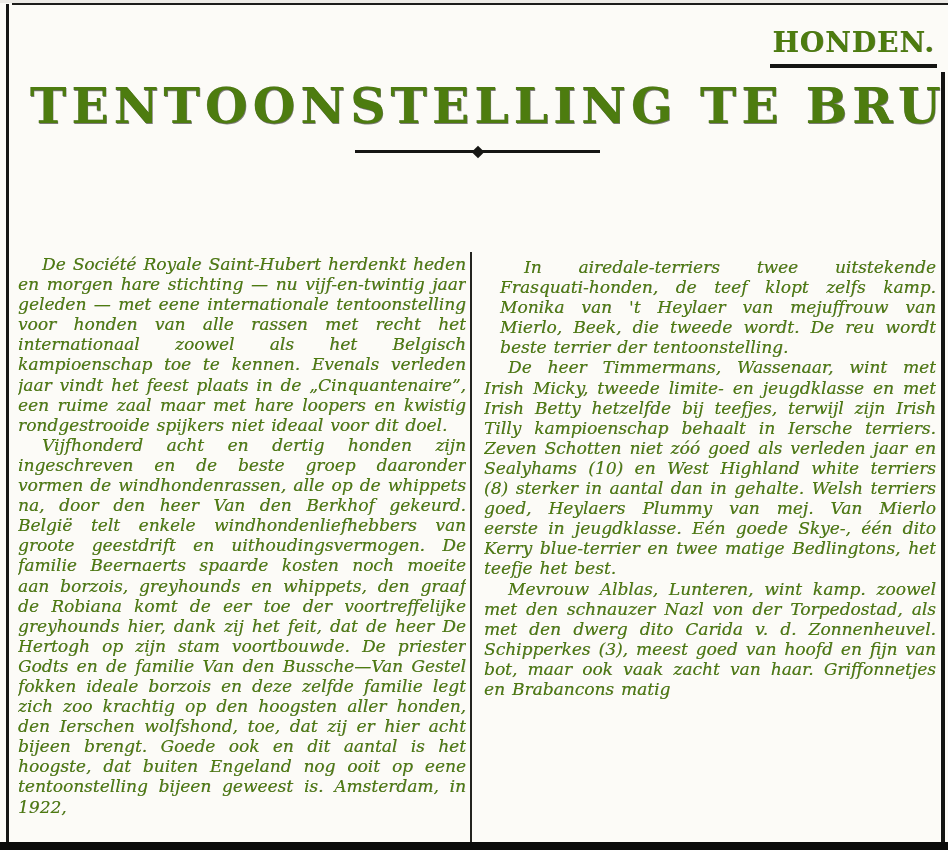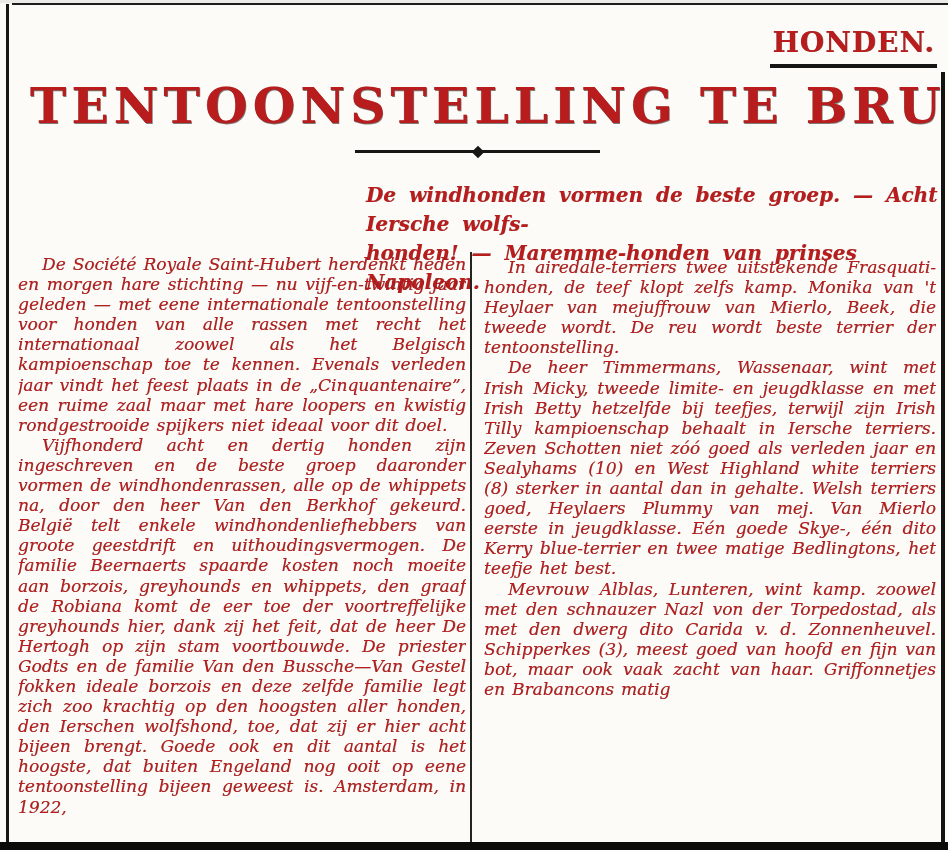--- a/index.html
+++ b/index.html
@@ -7,21 +7,21 @@
     padding: 0;
     background: #e8e8e6;
   }
   .page {
     position: relative;
     width: 948px;
     height: 850px;
     background: #fcfbf7;
     overflow: hidden;
     font-family: "DejaVu Serif", "Liberation Serif", serif;
-    color: #b91c1c;
+    color: #4d7c0f;
   }
   
   .scan-edge-top {
     position: absolute; top: 0; left: 0; right: 0; height: 3px;
     background: #eceae6;
   }
   .top-rule {
     position: absolute; top: 3px; left: 12px; right: 0; height: 2px;
     background: #1c1c1a;
   }
@@ -82,45 +82,41 @@
     font-size: 17px; line-height: 20.1px;
     text-align: justify;
     overflow: hidden;
     text-shadow: 0.35px 0.35px 0 rgba(25,25,22,0.45);
     word-spacing: 1.5px;
   }
   .column-left  { top: 254px; left: 18px;  width: 448px; height: 588px; }
   .column-right { top: 252px; left: 484px; width: 452px; height: 591px; }
   .column p { margin: 0; }
   .column p.indent { text-indent: 24px; font-style: italic; }
-  .column p.gap-sm { margin-top: 5px; }
+  .column p.gap-sm { margin-top: 5px; margin-left: 16px; }
   .column p.gap-md { margin-top: 0; }
 </style>
 </head>
 <body>
 
 <div class="page">
 
   <div class="scan-edge-top"></div>
   <div class="top-rule"></div>
   <div class="left-rule"></div>
   <div class="right-rule"></div>
 
   <div class="section-label">HONDEN.</div>
 
   <h1 class="headline" style="margin:0; font-weight:bold;">TENTOONSTELLING TE BRUSSEL</h1>
 
   <div class="headline-divider">
     <span class="diamond"></span>
   </div>
 
-  <div class="subtitle">
-    <div>De windhonden vormen de beste groep. — Acht Iersche wolfs-</div>
-    <div>honden! — Maremme-honden van prinses Napoleon.</div>
-  </div>
 
   <div class="column column-left">
     <p class="indent">De Société Royale Saint-Hubert herdenkt heden en morgen hare stichting — nu vijf-en-twintig jaar geleden — met eene internationale tentoonstelling voor honden van alle rassen met recht het internationaal zoowel als het Belgisch kampioenschap toe te kennen. Evenals verleden jaar vindt het feest plaats in de „Cinquantenaire”, een ruime zaal maar met hare loopers en kwistig rondgestrooide spijkers niet ideaal voor dit doel.</p>
     <p class="indent">Vijfhonderd acht en dertig honden zijn ingeschreven en de beste groep daaronder vormen de windhondenrassen, alle op de whippets na, door den heer Van den Berkhof gekeurd. België telt enkele windhondenliefhebbers van groote geestdrift en uithoudingsvermogen. De familie Beernaerts spaarde kosten noch moeite aan borzois, greyhounds en whippets, den graaf de Robiana komt de eer toe der voortreffelijke greyhounds hier, dank zij het feit, dat de heer De Hertogh op zijn stam voortbouwde. De priester Godts en de familie Van den Bussche—Van Gestel fokken ideale borzois en deze zelfde familie legt zich zoo krachtig op den hoogsten aller honden, den Ierschen wolfshond, toe, dat zij er hier acht bijeen brengt. Goede ook en dit aantal is het hoogste, dat buiten Engeland nog ooit op eene tentoonstelling bijeen geweest is. Amsterdam, in 1922,</p>
   </div>
 
   <div class="col-divider"></div>
 
   <div class="column column-right">
     <p class="indent gap-sm">In airedale-terriers twee uitstekende Frasquati-honden, de teef klopt zelfs kamp. Monika van 't Heylaer van mejuffrouw van Mierlo, Beek, die tweede wordt. De reu wordt beste terrier der tentoonstelling.</p>

